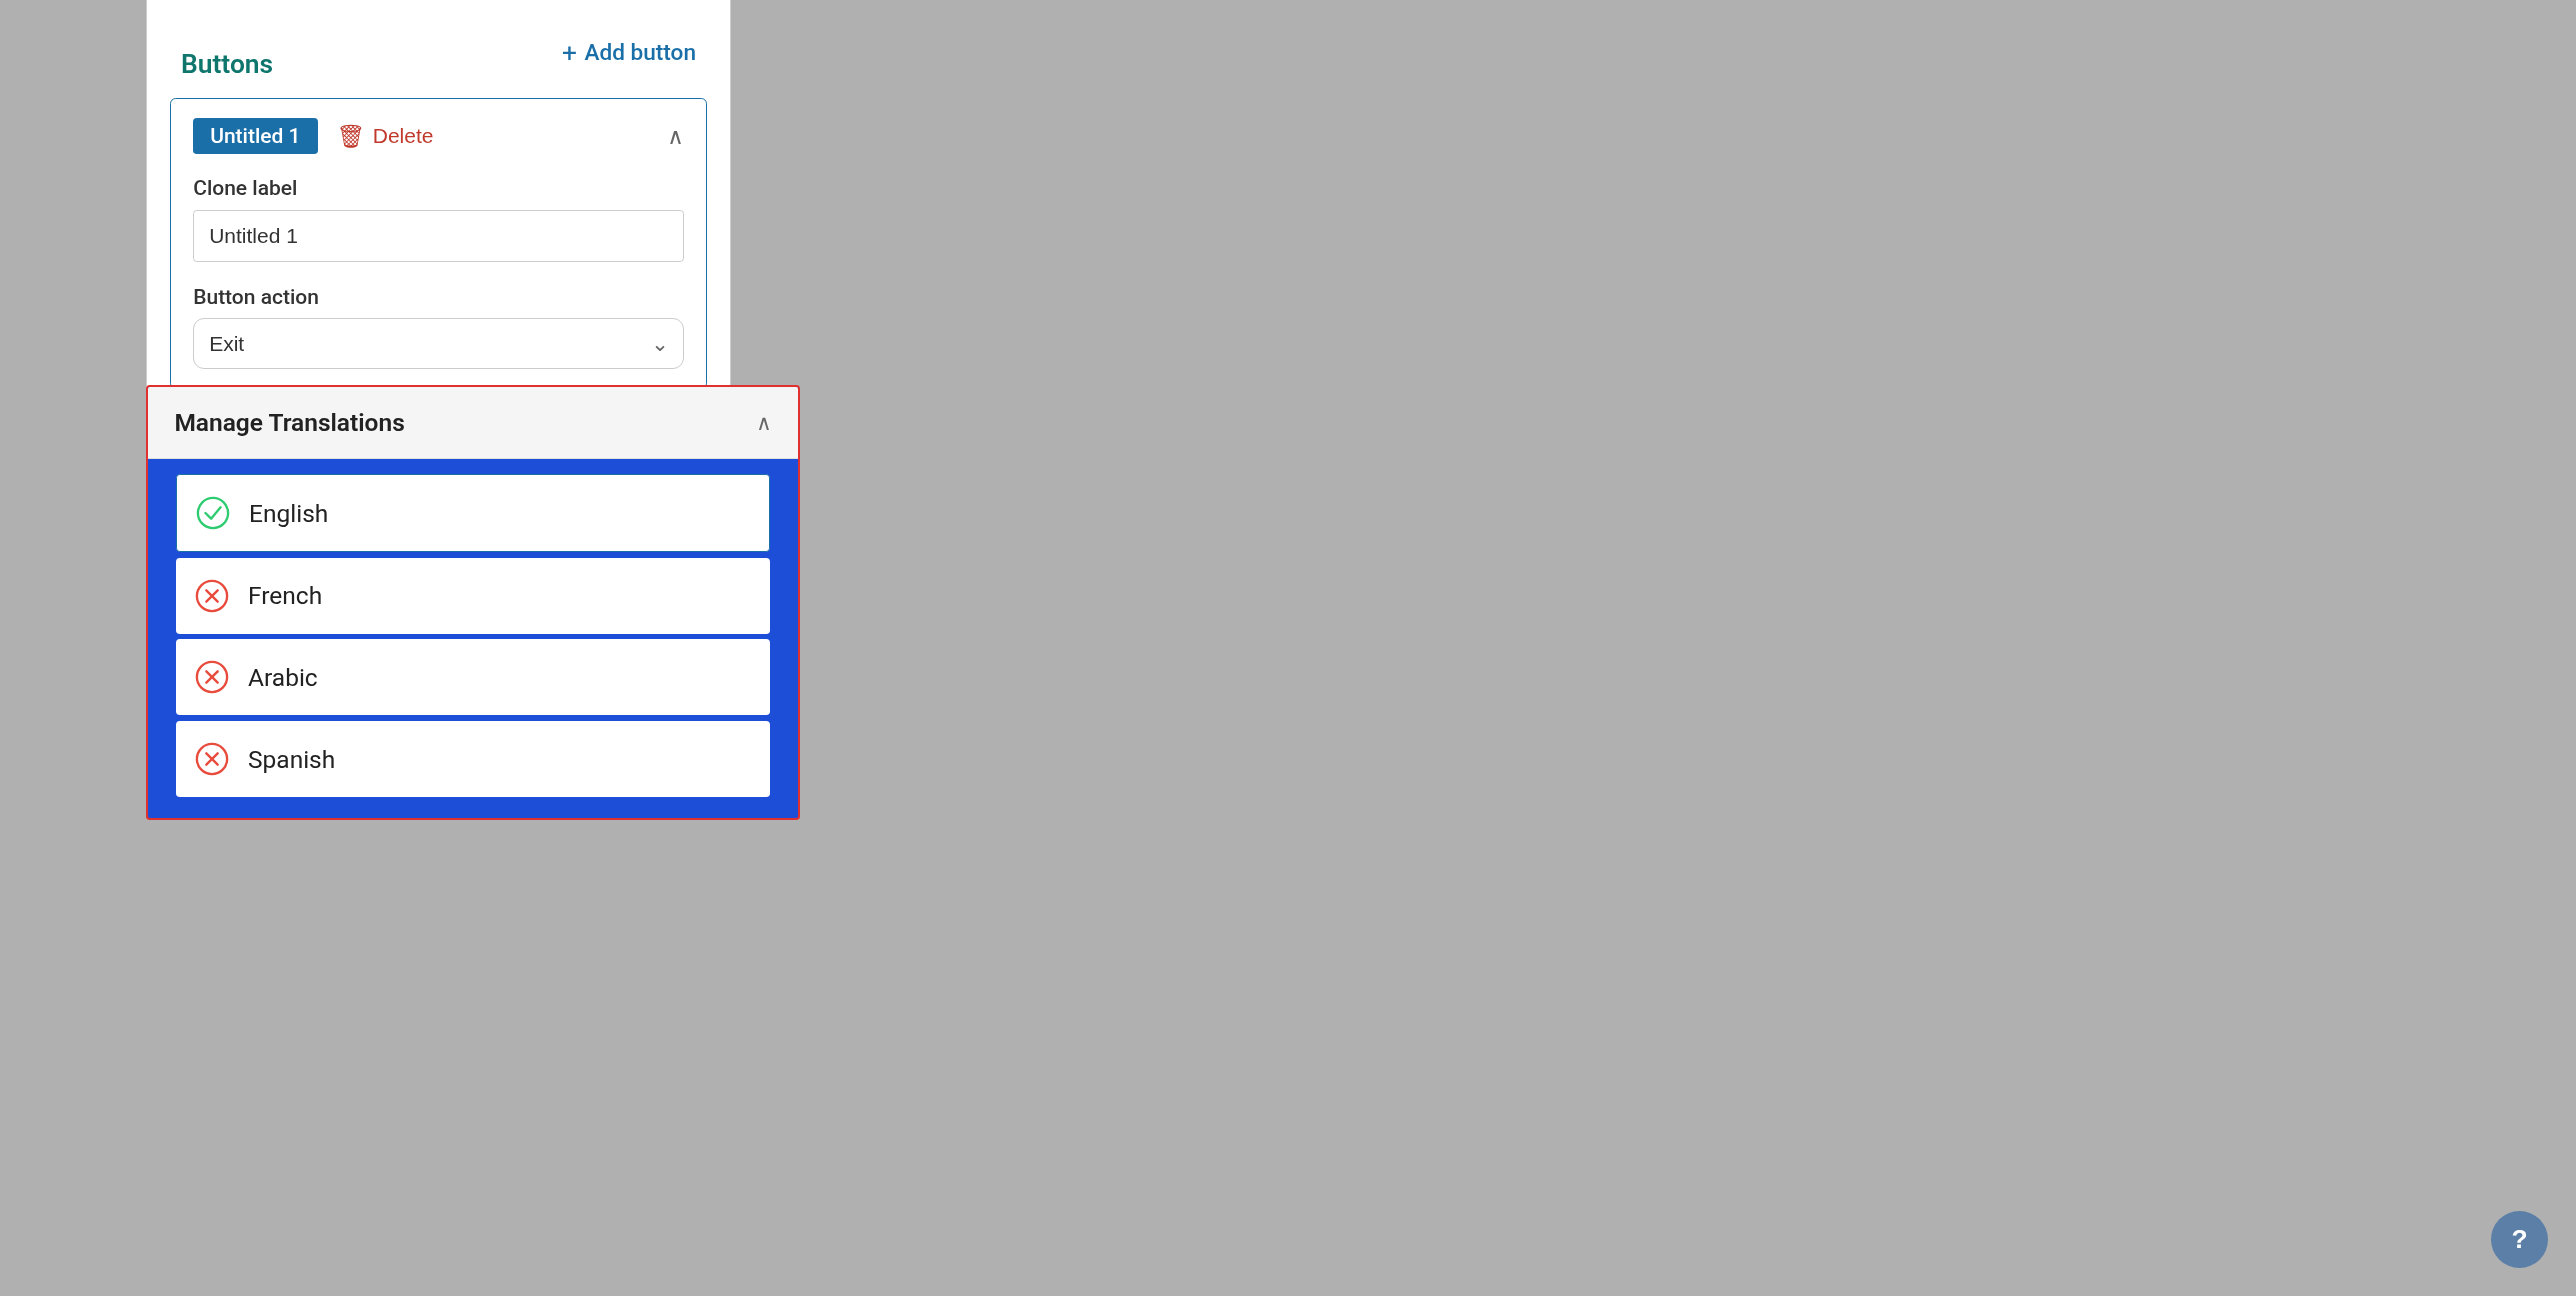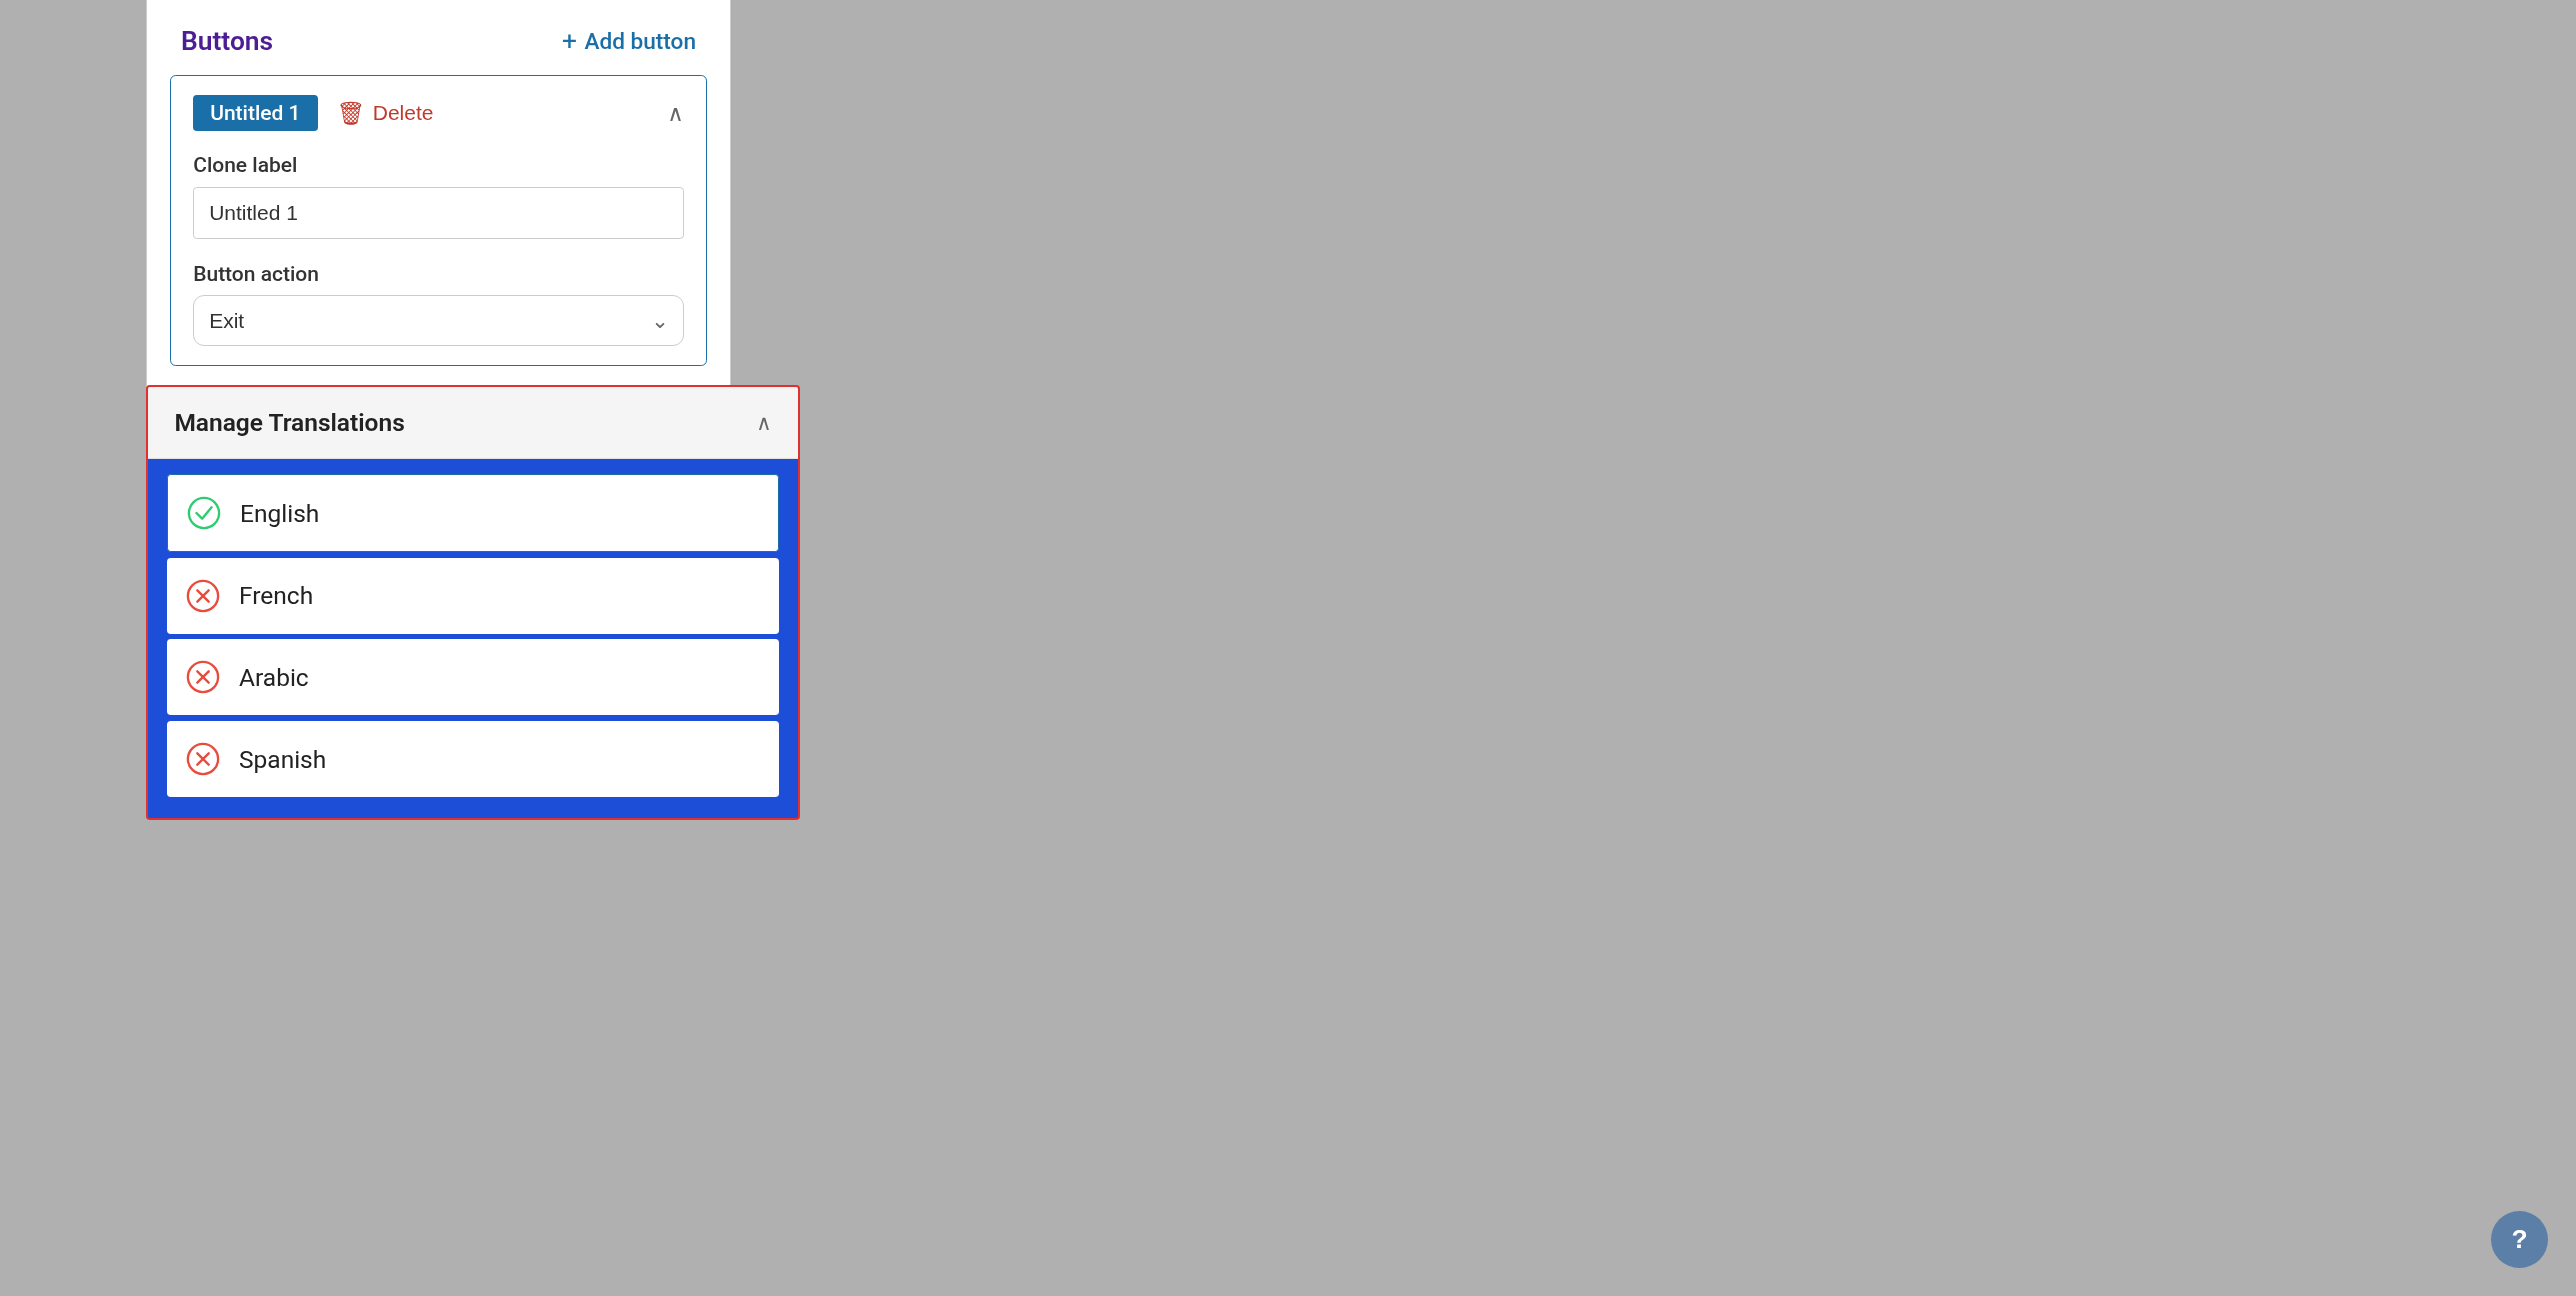--- a/index.html
+++ b/index.html
@@ -28,21 +28,22 @@
     .buttons-header {
       display: flex;
       align-items: center;
       justify-content: space-between;
       padding: 26.4px 34px 19px 34px;
     }
 
     .buttons-title {
       font-size: 26.4px;
       font-weight: 600;
-      color: #4c1d95;
+      color: #0f766e;
+      margin-top: 23px;
     }
 
     .add-button-link {
       display: flex;
       align-items: center;
       gap: 7.5px;
       color: #1a6fa8;
       font-size: 22.6px;
       font-weight: 500;
       cursor: pointer;
@@ -195,21 +196,21 @@
       border-bottom: 0.9px solid #e0e0e0;
     }
 
     .translations-title {
       font-size: 24.5px;
       font-weight: 600;
       color: #222;
     }
 
     .translations-list {
-      padding: 15px 19px;
+      padding: 15px 28px;
     }
 
     .translation-item {
       display: flex;
       align-items: center;
       gap: 19px;
       padding: 21px 19px;
       margin-bottom: 5.7px;
       border-radius: 3.8px;
       cursor: pointer;

